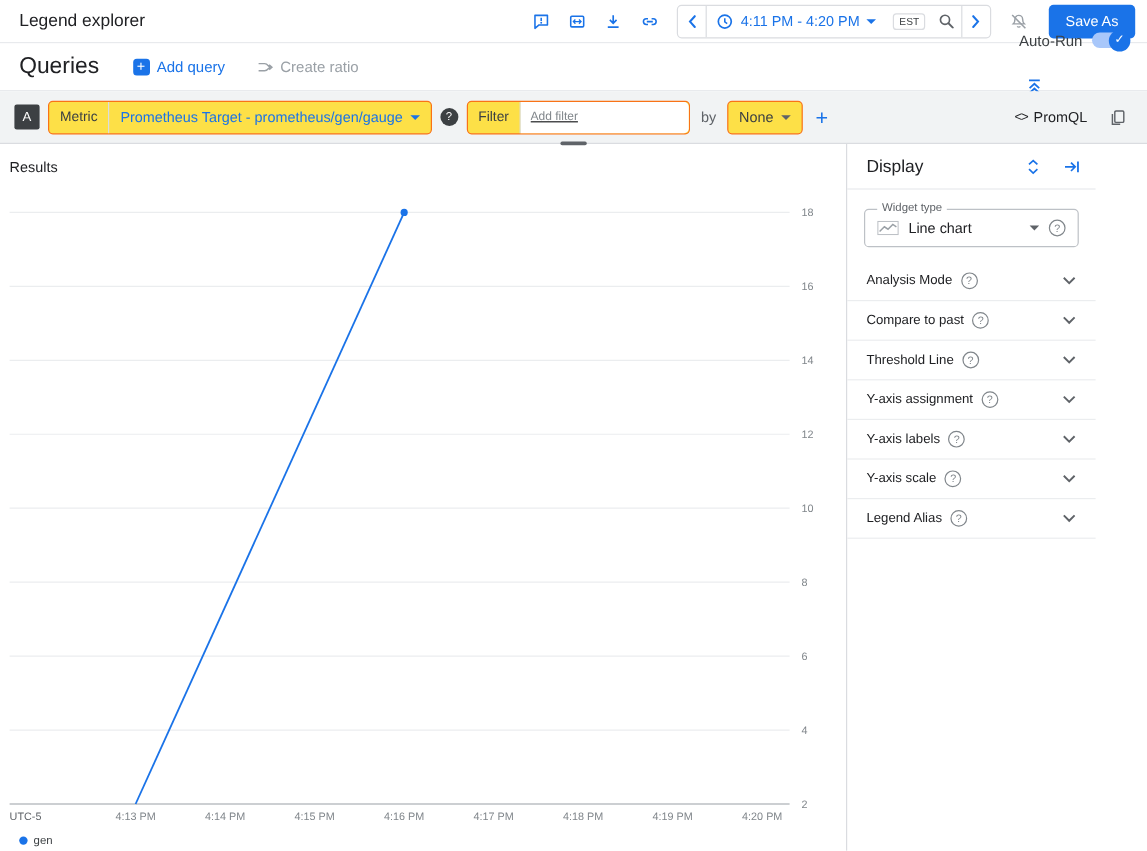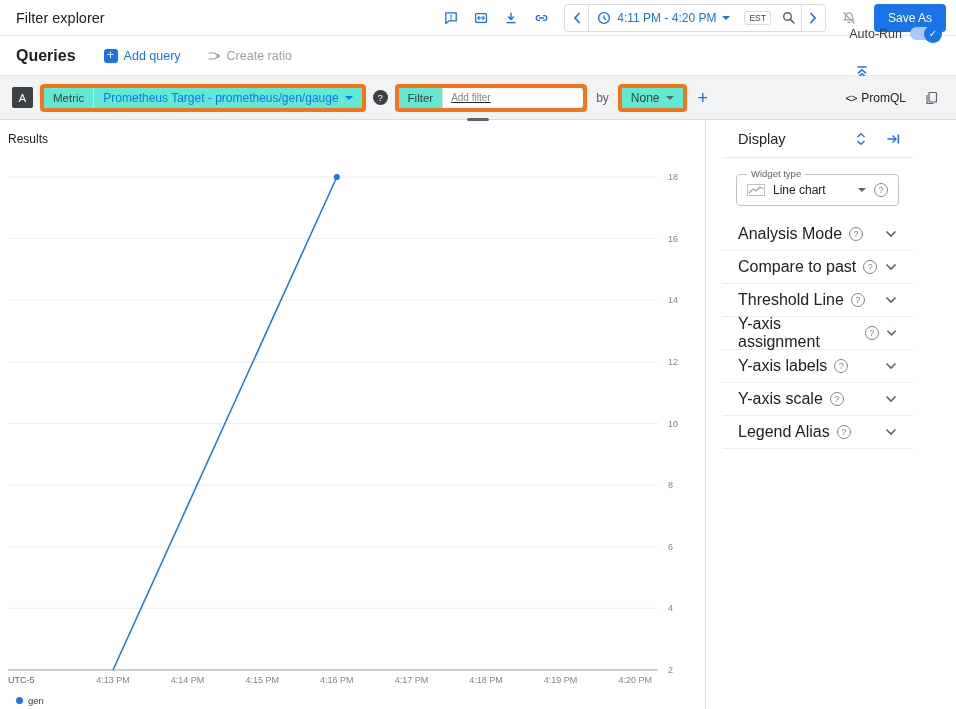--- a/index.html
+++ b/index.html
@@ -18,33 +18,33 @@
   .tg-btn.sep-l { border-left:1px solid #dadce0; }
   .tg-main { display:flex; align-items:center; gap:6px; padding:0 8px; color:#1a73e8; font-size:12px; cursor:pointer; }
   .tz-badge { border:1px solid #dadce0; border-radius:3px; font-size:8.5px; color:#3c4043; padding:1px 4px; margin:0 6px; cursor:pointer; }
   .save-as { background:#1a73e8; color:#fff; font-size:12px; height:28px; padding:0 14px; border-radius:4px; margin-left:8px; }
 
   .caret { width:0; height:0; border-left:4px solid transparent; border-right:4px solid transparent; border-top:4.5px solid #5f6368; display:inline-block; }
   .caret.blue { border-top-color:#1a73e8; }
 
   
   .queries-bar { height:40px; display:flex; align-items:center; padding:0 16px; border-bottom:1px solid #e8eaed; }
-  .queries-title { font-size:16px; margin-right:28px;font-weight:bold; }
+  .queries-title { font-size:19px; margin-right:28px; }
   .link-btn { display:flex; align-items:center; gap:6px; color:#1a73e8; font-size:12.5px; margin-right:26px; }
   .link-btn.disabled { color:#9aa0a6; cursor:default; }
   .plus-box { width:14px; height:14px; background:#1a73e8; border-radius:3px; color:#fff; font-size:12px; line-height:13px; text-align:center; display:inline-block; }
   .queries-right { margin-left:auto; display:flex; align-items:flex-start; gap:18px;flex-direction:column; }
   .autorun { display:flex; align-items:center; gap:8px; font-size:12.5px; color:#3c4043; cursor:pointer; }
   .toggle { position:relative; width:30px; height:13px; background:#a8c7fa; border-radius:7px; }
   .toggle-knob { position:absolute; right:-2px; top:-2.5px; width:18px; height:18px; background:#1a73e8; border-radius:50%; color:#fff; font-size:10px; display:flex; align-items:center; justify-content:center; }
 
   
   .query-builder { height:44px; background:#f1f3f4; display:flex; align-items:center; padding:0 12px; gap:7px; border-bottom:1px solid #dadce0; position:relative; }
   .query-letter { width:21px; height:21px; min-width:21px; background:#3c4043; color:#fff; font-size:11px; border-radius:2px; display:flex; align-items:center; justify-content:center; }
-  .ctrl { display:flex; align-items:center; background:#5eead4; border:4px solid #f97316; border-radius:4px; height:28px; }
+  .ctrl { display:flex; align-items:center; background:#fde047; border:1px solid #f97316; border-radius:4px; height:28px; }
   .ctrl-label { padding:0 9px; font-size:11.5px; color:#3c4043; height:100%; display:flex; align-items:center; border-right:1px solid #dadce0; white-space:nowrap; }
   .ctrl-value { display:flex; align-items:center; gap:6px; padding:0 9px; font-size:12px; color:#1a73e8; cursor:pointer; white-space:nowrap; }
   .ctrl-value.dark { color:#3c4043; }
   .filter-input { border:none; outline:none; height:100%; width:140px; font-size:10px; padding:0 8px; color:#202124; border-radius:0 4px 4px 0;text-decoration:underline; }
   .filter-input::placeholder { color:#80868b; }
   .by-text { font-size:12px; color:#5f6368; padding:0 2px; }
   .plus-btn { color:#1a73e8; font-size:18px; line-height:18px; padding:0 4px; }
   .help-filled { width:15px; height:15px; min-width:15px; border-radius:50%; background:#3c4043; color:#fff; font-size:9.5px; display:flex; align-items:center; justify-content:center; cursor:pointer; }
   .builder-right { margin-left:auto; display:flex; align-items:center; gap:12px; }
   .promql-btn { display:flex; align-items:center; gap:5px; font-size:12px; color:#202124; }
@@ -57,37 +57,37 @@
   .results-header { height:38px; display:flex; align-items:center; padding:0 8px; }
   .results-title { font-size:12px; margin-right:26px; }
   .tabs { display:flex; }
   .tab { height:23px; padding:0 13px; background:#fff; border:1px solid #dadce0; font-size:12px; color:#3c4043; border-radius:2px; }
   .tab + .tab { margin-left:-1px; }
   .tab.selected { border-color:#1a73e8; color:#1967d2; position:relative; z-index:1; }
   .legend-row { height:18px; display:flex; align-items:center; gap:5px; padding-left:16px; font-size:9.5px; color:#3c4043; cursor:pointer; }
   .legend-dot { width:7px; height:7px; border-radius:50%; background:#1a73e8; }
 
   
-  .display-panel { width:208px; border-left:1px solid #dadce0; display:flex; flex-direction:column;padding-left:16px; }
+  .display-panel { width:208px; border-left:1px solid #dadce0; display:flex; flex-direction:column; }
   .dp-header { height:38px; display:flex; align-items:center; padding:0 10px 0 16px; border-bottom:1px solid #e8eaed; }
   .dp-title { font-size:14.5px; }
   .dp-header-icons { margin-left:auto; display:flex; align-items:center; gap:12px; }
   .widget-type { margin:16px 14px 12px 14px; border:1px solid #bdc1c6; border-radius:4px; height:32px; display:flex; align-items:center; gap:8px; padding:0 10px; position:relative; cursor:pointer; }
   .wt-legend { position:absolute; top:-7px; left:10px; background:#fff; padding:0 4px; font-size:9.5px; color:#5f6368; }
   .wt-value { font-size:12px; color:#202124; flex:1; }
   .help-icon { width:14px; height:14px; min-width:14px; border-radius:50%; border:1.2px solid #80868b; color:#80868b; font-size:9px; display:flex; align-items:center; justify-content:center; cursor:pointer; }
   .dp-row { height:33px; display:flex; align-items:center; gap:7px; padding:0 16px; border-bottom:1px solid #ebedef; cursor:pointer; }
-  .dp-label { font-size:16px; color:#202124; }
+  .dp-label { font-size:11px; color:#202124; }
   .dp-chev { margin-left:auto; }
 </style>
 </head>
 <body>
 
 <header class="topbar">
-  <span class="topbar-title">Filter explorer</span>
+  <span class="topbar-title">Legend explorer</span>
   <div class="topbar-right">
     <button class="icon-btn">
       <svg width="14" height="14" viewBox="0 0 14 14">
           <path d="M1.8 1.8 h10.4 v8 H5.2 L1.8 12.6 z" fill="none" stroke="#1a73e8" stroke-width="1.3" stroke-linejoin="round"></path>
           <path d="M7 3.8 v2.6" stroke="#1a73e8" stroke-width="1.3"></path>
           <circle cx="7" cy="8" r="0.8" fill="#1a73e8"></circle>
         </svg>
     </button>
     <button class="icon-btn">
       <svg width="14" height="14" viewBox="0 0 14 14">

